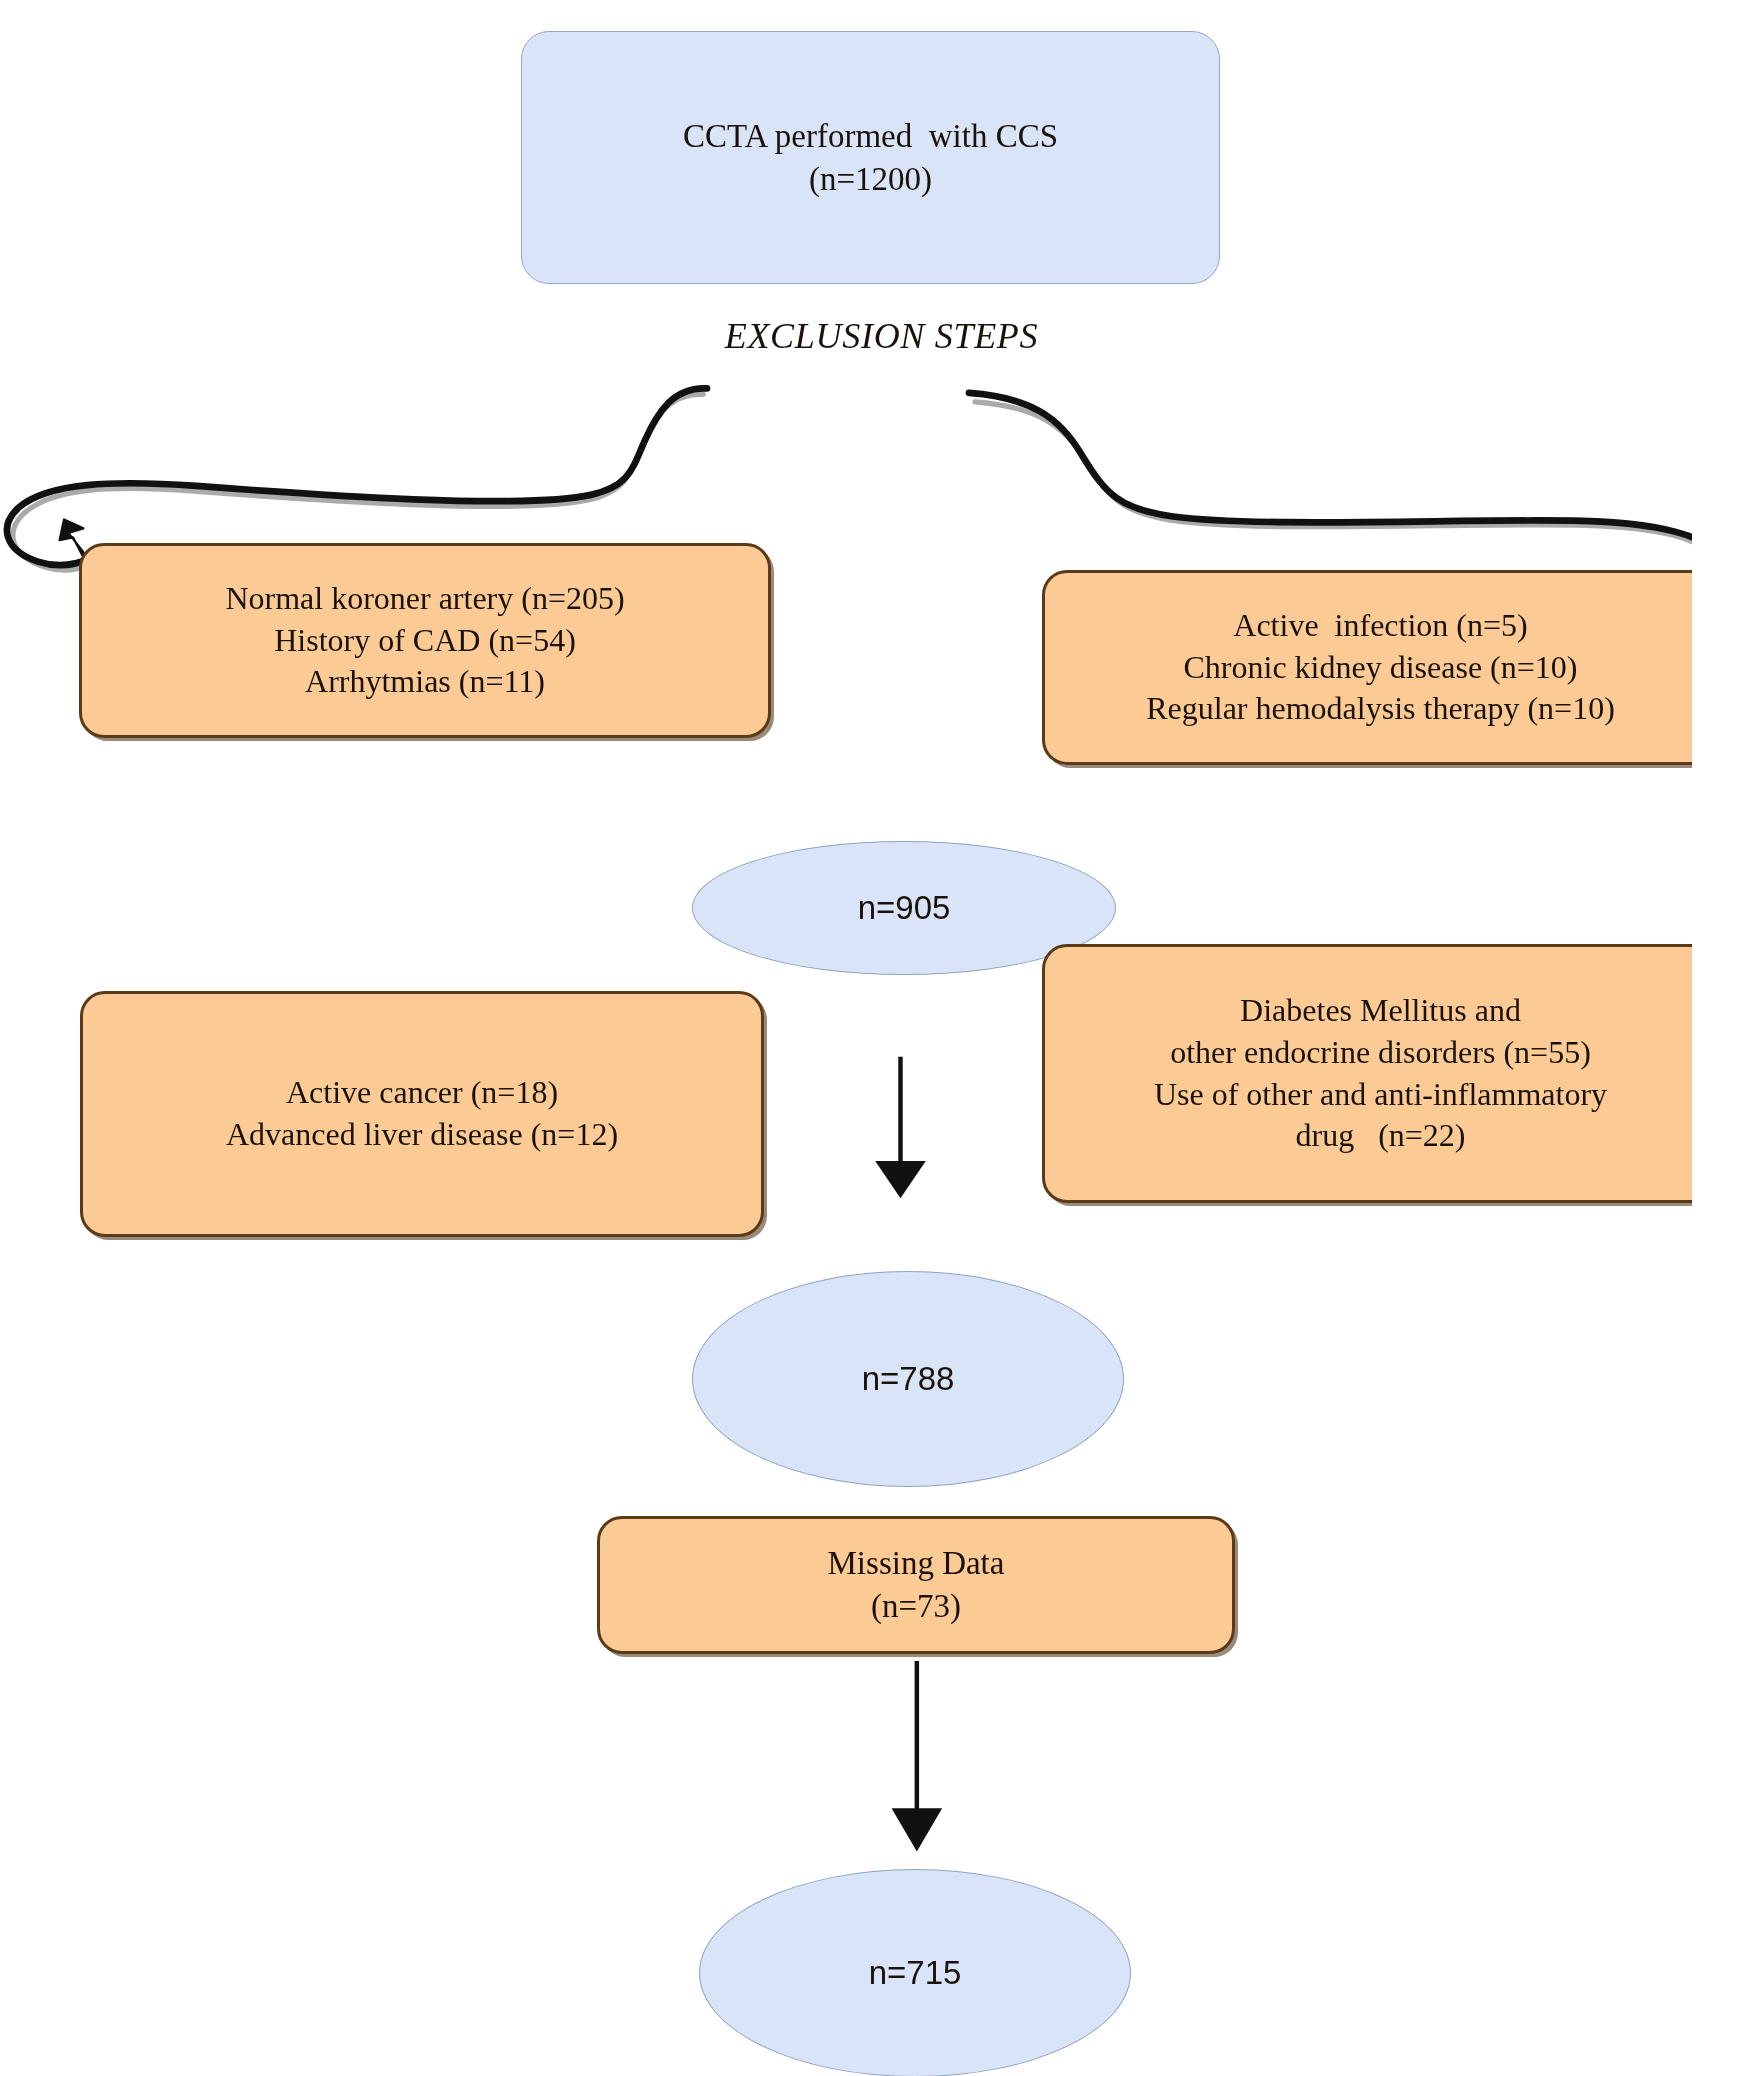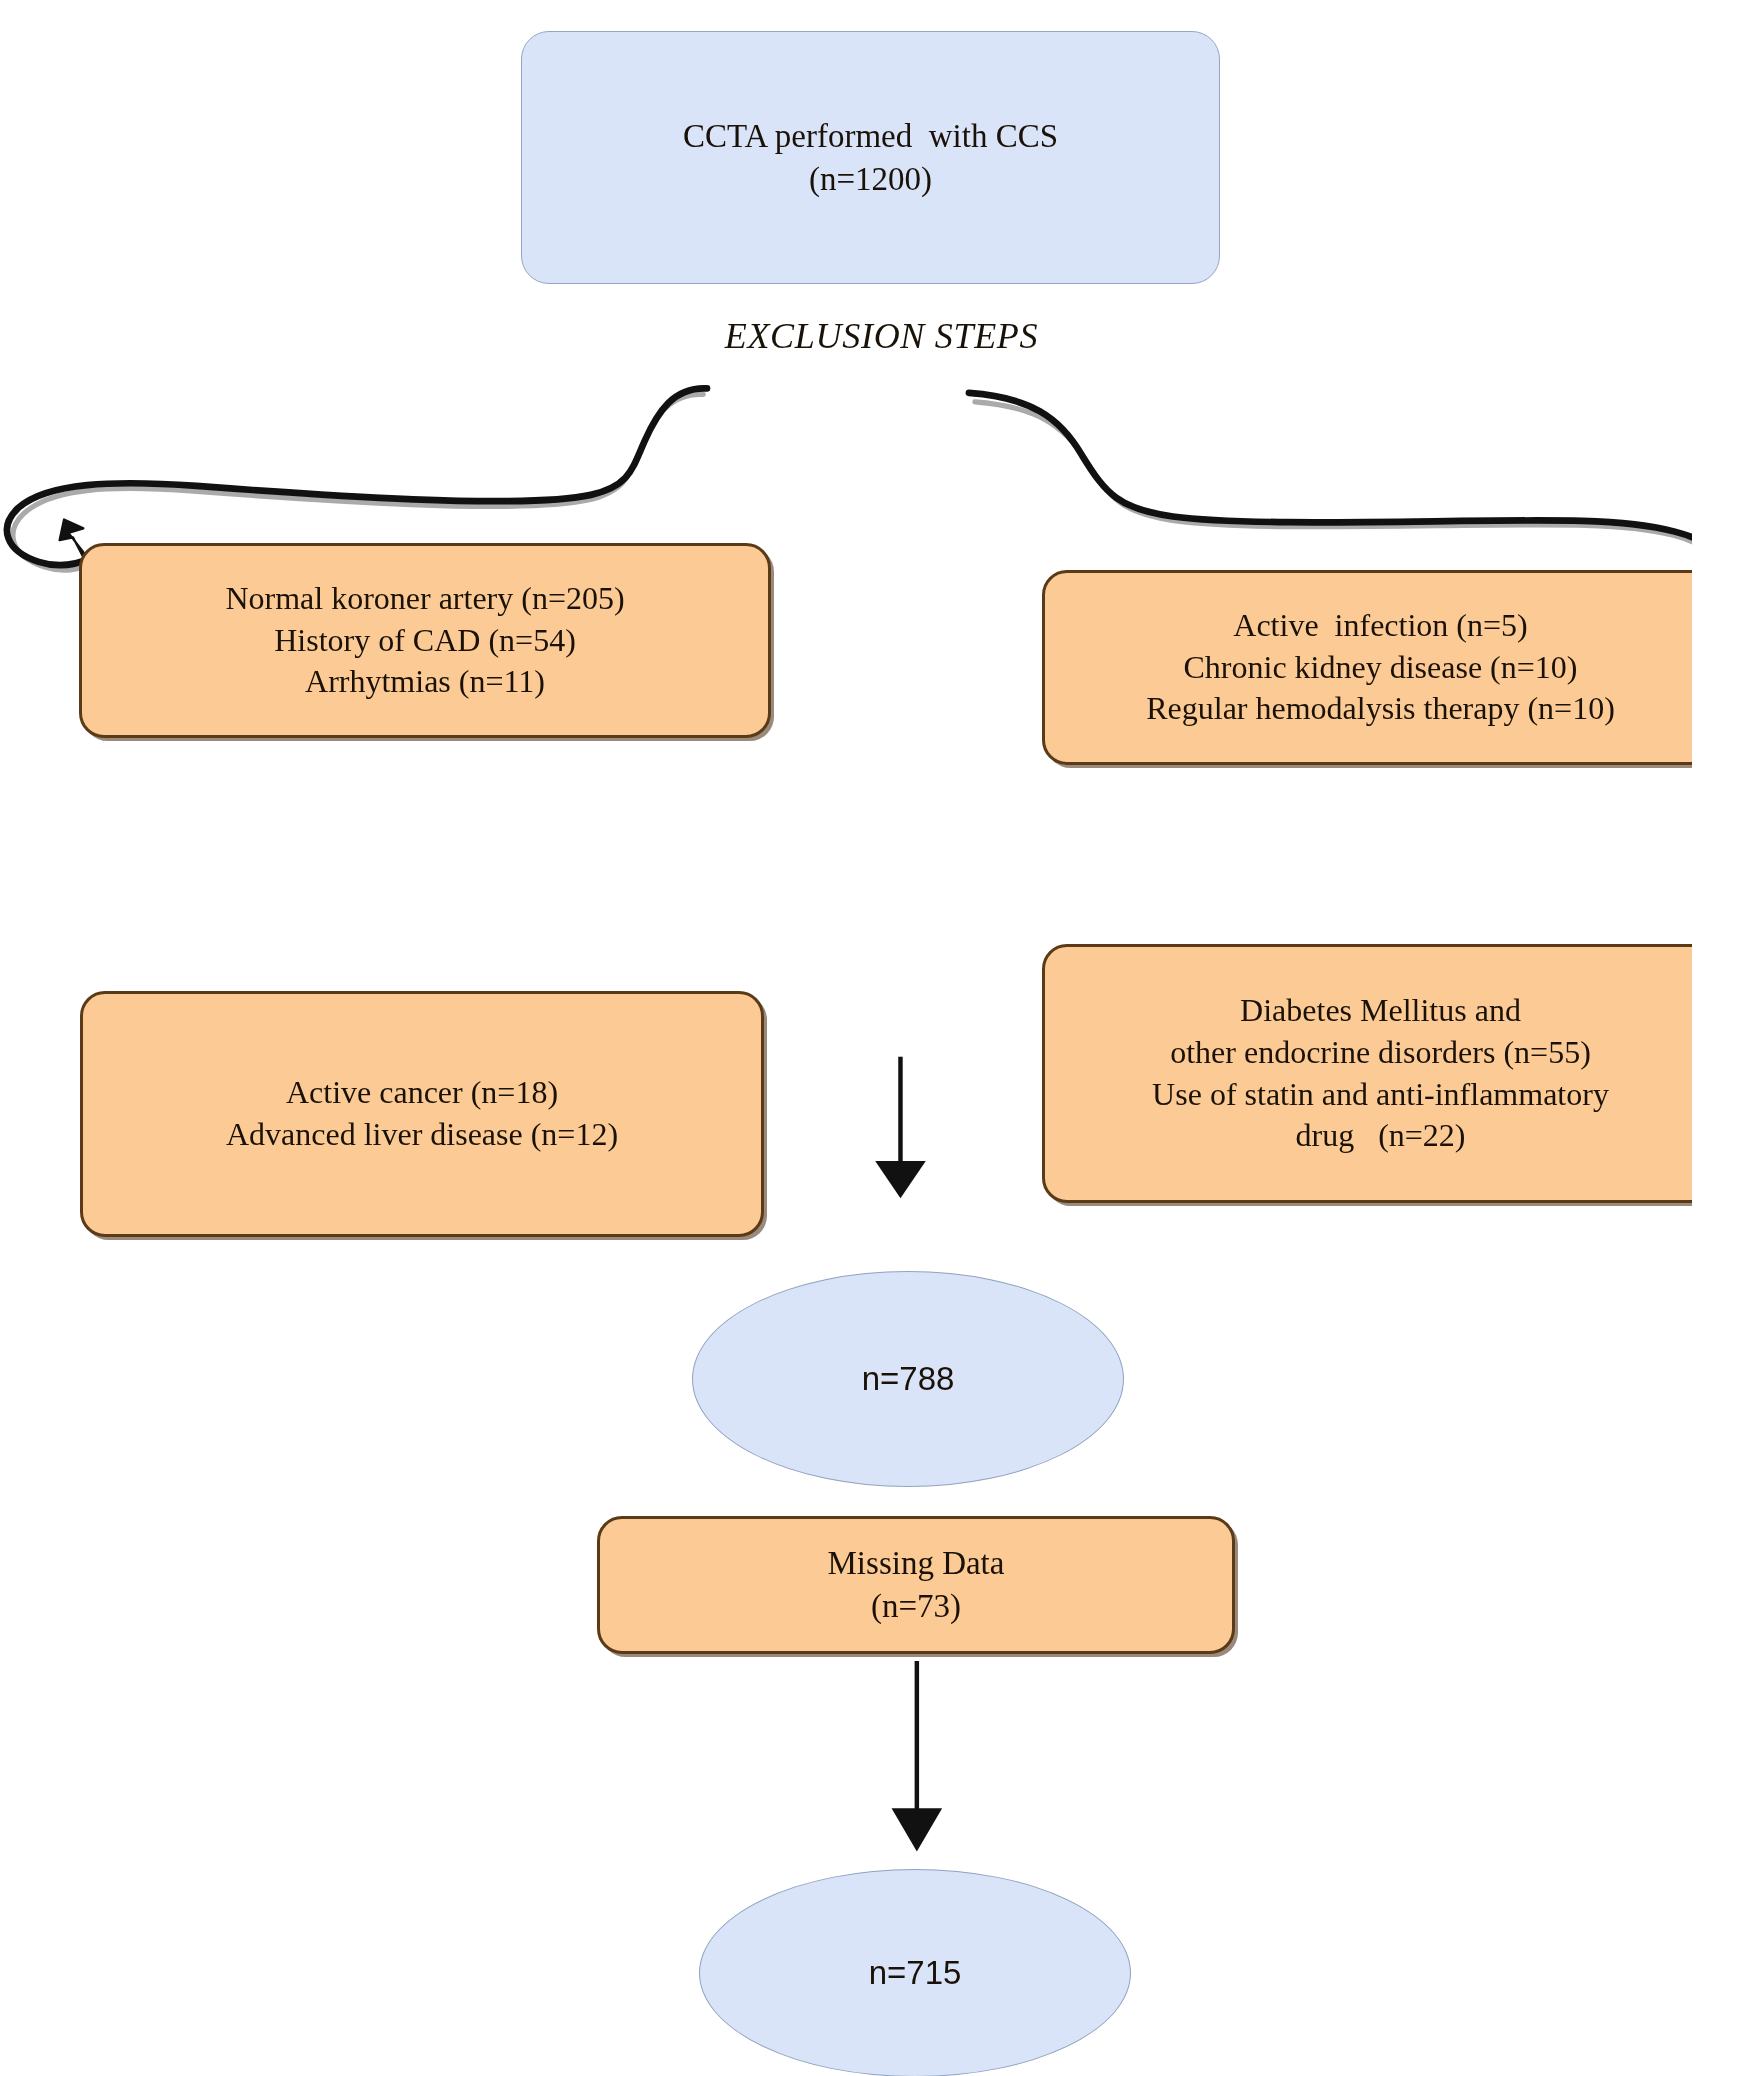--- a/index.html
+++ b/index.html
@@ -139,30 +139,33 @@
     <span class="line t-box">History of CAD (n=54)</span>
     <span class="line t-box">Arrhytmias (n=11)</span>
   </div>
 
   <div class="node box-orange" style="left:1042px; top:570px; width:677px; height:195px;">
     <span class="line t-box">Active  infection (n=5)</span>
     <span class="line t-box">Chronic kidney disease (n=10)</span>
     <span class="line t-box">Regular hemodalysis therapy (n=10)</span>
   </div>
 
+  <div class="node ellipse-blue" style="left:692px; top:841px; width:424px; height:134px;">
+    <span class="line t-ellipse">n=905</span>
+  </div>
 
   <div class="node box-orange" style="left:80px; top:991px; width:684px; height:246px;">
     <span class="line t-box">Active cancer (n=18)</span>
     <span class="line t-box">Advanced liver disease (n=12)</span>
   </div>
 
   <div class="node box-orange" style="left:1042px; top:944px; width:677px; height:259px;">
     <span class="line t-box">Diabetes Mellitus and</span>
     <span class="line t-box">other endocrine disorders (n=55)</span>
-    <span class="line t-box">Use of statin and anti-inflammatory</span>
+    <span class="line t-box">Use of other and anti-inflammatory</span>
     <span class="line t-box">drug   (n=22)</span>
   </div>
 
   <div class="node ellipse-blue" style="left:692px; top:1271px; width:432px; height:216px;">
     <span class="line t-ellipse">n=788</span>
   </div>
 
   <div class="node box-orange" style="left:597px; top:1516px; width:638px; height:138px;">
     <span class="line t-missing">Missing Data</span>
     <span class="line t-missing">(n=73)</span>

